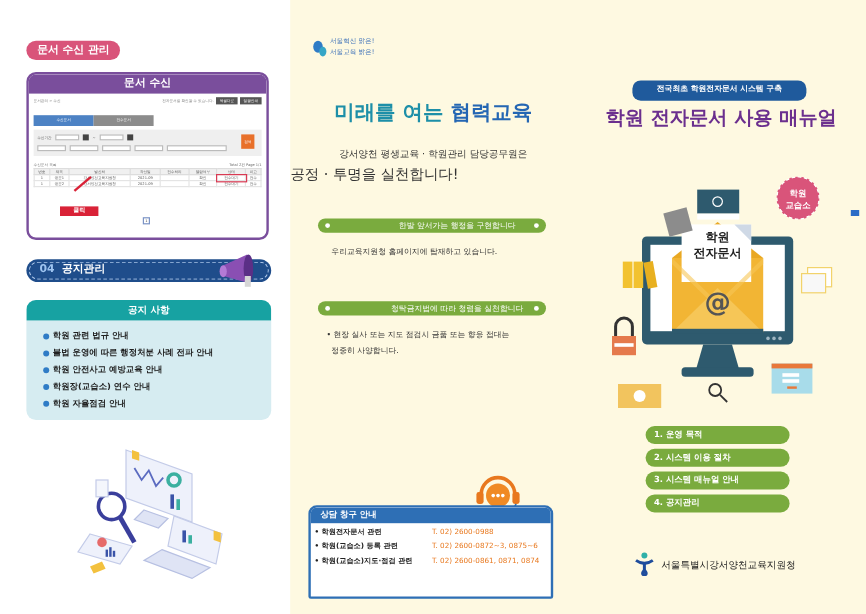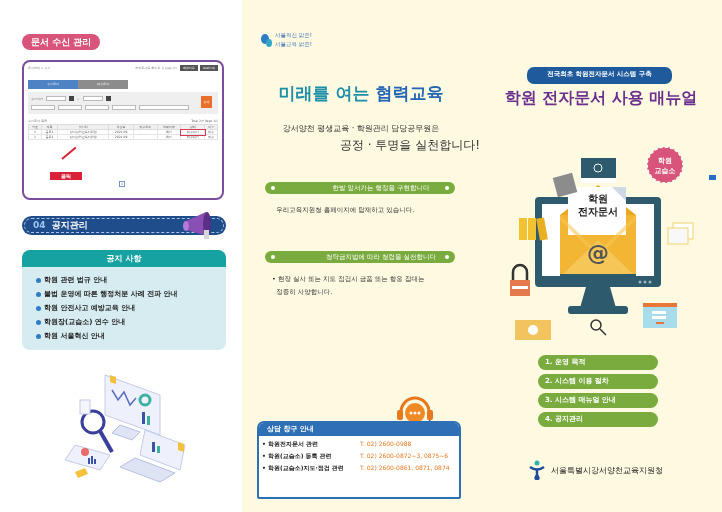--- a/index.html
+++ b/index.html
@@ -48,21 +48,21 @@
   .notice-list li { font-size: 7px; line-height: 14px; color: #222; font-weight: bold; }
   .notice-list li .dot { display: inline-block; width: 5px; height: 5px; border-radius: 50%; background: #2f7cc6; margin-right: 3px; vertical-align: middle; }
 
   .illus { position: absolute; left: 60px; top: 370px; width: 130px; height: 120px; }
 
   
   .logo-small { position: absolute; left: 260px; top: 30px; width: 70px; height: 22px; }
   .slogan { position: absolute; left: 242px; top: 82px; width: 238px; text-align: center; font-size: 17px; font-weight: bold; color: #1d8fa8; letter-spacing: 0px; }
   .slogan .bold { color: #2466b3; }
   .mid-sub1 { position: absolute; left: 242px; top: 123px; width: 238px; text-align: center; font-size: 8px; color: #333; }
-  .mid-sub2 { position: absolute; left: 242px; top: 137px; width: 238px; text-align: right; font-size: 12px; color: #333; }
+  .mid-sub2 { position: absolute; left: 242px; top: 137px; width: 238px; text-align: left; font-size: 12px; color: #333; }
 
   .green-bar { position: absolute; left: 265px; width: 190px; height: 12px; background: #7aab3e; border-radius: 6px; color: #fff; font-size: 6.5px; text-align: center; line-height: 12px; padding-left: 42px; }
   .green-bar::before, .green-bar::after { content: ""; position: absolute; top: 4px; width: 4px; height: 4px; border-radius: 50%; background: #fff; }
   .green-bar::before { left: 6px; }
   .green-bar::after { right: 6px; }
   .mid-bullet { position: absolute; left: 272px; width: 200px; font-size: 6.5px; line-height: 13px; color: #333; }
 
   .headset { position: absolute; left: 395px; top: 390px; width: 40px; height: 40px; }
   .contact-box { position: absolute; left: 257px; top: 421px; width: 204px; height: 78px; border: 2px solid #2e6fb5; border-radius: 7px 7px 2px 2px; background: #fff; overflow: hidden; }
   .contact-head { height: 13px; background: #2e6fb5; color: #fff; font-size: 7px; font-weight: bold; line-height: 13px; padding-left: 8px; }
@@ -84,20 +84,21 @@
 </head>
 <body>
 
 <div class="panel panel-left"></div>
 <div class="panel panel-mid"></div>
 <div class="panel panel-right"></div>
 
 <div class="pill-pink">문서 수신 관리</div>
 
 <div class="doc-frame">
+  <div class="doc-header">문서 수신</div>
   <div class="doc-topline">
     <span>문서관리 &gt; 수신</span>
     <span>
       <span>전자문서를 확인할 수 있습니다.</span>
       <span class="mini-btn">엑셀다운</span>
       <span class="mini-btn">일괄인쇄</span>
     </span>
   </div>
   <div class="doc-tabs">
     <div class="doc-tab active">수신문서</div>
@@ -180,21 +181,21 @@
   <rect x="24" y="20" width="5" height="9" fill="#d6d6d6"></rect>
 </svg>
 
 <div class="notice-box">
   <div class="notice-head">공지 사항</div>
   <ul class="notice-list">
     <li><span class="dot"></span><span>학원 관련 법규 안내</span></li>
     <li><span class="dot"></span><span>불법 운영에 따른 행정처분 사례 전파 안내</span></li>
     <li><span class="dot"></span><span>학원 안전사고 예방교육 안내</span></li>
     <li><span class="dot"></span><span>학원장(교습소) 연수 안내</span></li>
-    <li><span class="dot"></span><span>학원 서울혁신 안내</span></li>
+    <li><span class="dot"></span><span>학원 자율점검 안내</span></li>
   </ul>
 </div>
 
 <svg class="illus" viewBox="0 0 130 120">
   <polygon points="45,5 100,25 100,65 45,45" fill="#eef1fb" stroke="#c3cbe8"></polygon>
   <polyline points="52,20 58,30 64,22 70,35 76,28" stroke="#5b6bc0" fill="none" stroke-width="1.5"></polyline>
   <circle cx="85" cy="30" r="5" fill="none" stroke="#3bb0a0" stroke-width="3"></circle>
   <rect x="82" y="42" width="3" height="12" fill="#3a53a8"></rect>
     <rect x="87" y="46" width="3" height="9" fill="#3bb0a0"></rect>
   <polygon points="50,5 56,7 56,14 50,12" fill="#f3c13e"></polygon>

